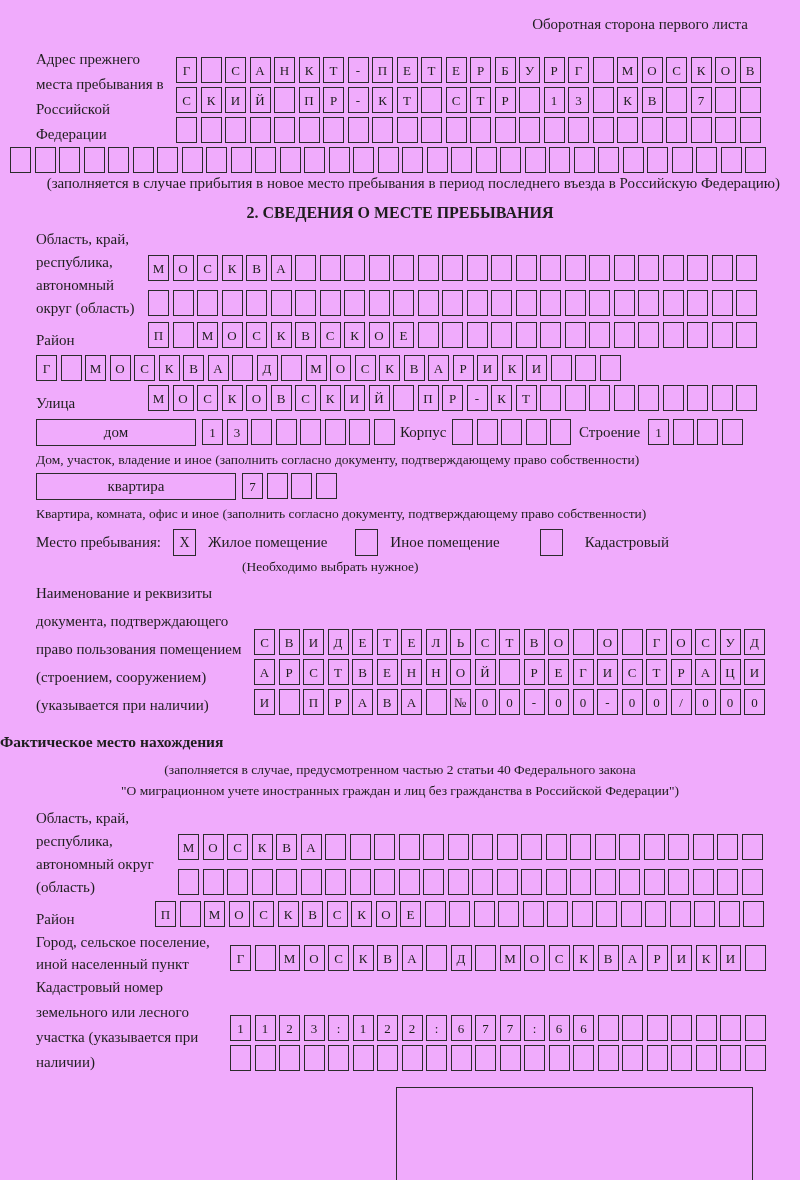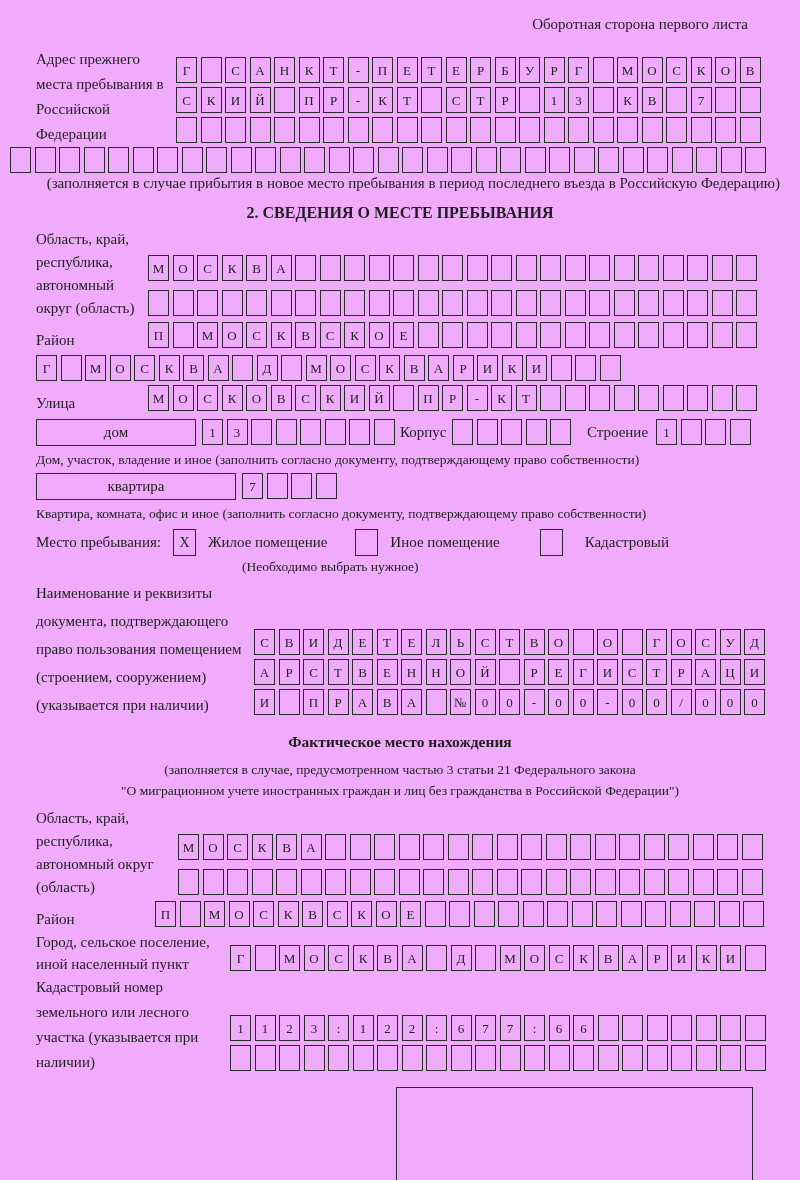--- a/index.html
+++ b/index.html
@@ -27,21 +27,21 @@
     border:1.5px solid #2b2b2b;
     margin-right:3.5px;
     display:inline-flex;align-items:center;justify-content:center;
     font-size:13px;line-height:1;
     flex-shrink:0;
   }
   .gap5{height:5px;}
   .note{font-size:15px;text-align:right;margin:1px 20px 12px 20px;line-height:18px;}
   .note-left{font-size:13.5px;text-align:left;margin:1px 0 3px 36px;line-height:18px;}
   .sec-title{font-weight:bold;font-size:16px;text-align:center;margin:8px 0 6px 0;}
-  .sub-title{font-weight:bold;font-size:15.5px;text-align:center;margin:14px 0 8px 0;}
+  .sub-title{font-weight:bold;font-size:15.5px;text-align:left;margin:14px 0 8px 0;}
   .fullrow{margin:0 0 0 10px;}
   
   .boxrow{display:flex;align-items:flex-start;margin:4px 0 2px 36px;}
   .labelbox{
     box-sizing:border-box;
     border:1.5px solid #2b2b2b;
     height:27px;
     display:flex;align-items:center;justify-content:center;
     font-size:15px;flex-shrink:0;
   }
@@ -362,21 +362,21 @@
         <span class="cell"></span>
       </div>
     <div class="inline-label" style="margin:0 6px 0 2px;">Корпус</div>
     <div class="cellrow">
         <span class="cell"></span>
         <span class="cell"></span>
         <span class="cell"></span>
         <span class="cell"></span>
         <span class="cell"></span>
       </div>
-    <div class="inline-label" style="margin:0 8px 0 12px;">Строение</div>
+    <div class="inline-label" style="margin:0 8px 0 4px;">Строение</div>
     <div class="cellrow">
         <span class="cell">1</span>
         <span class="cell"></span>
         <span class="cell"></span>
         <span class="cell"></span>
       </div>
   </div>
   <div class="note-left">Дом, участок, владение и иное (заполнить согласно документу, подтверждающему право собственности)</div>
 
   <div class="boxrow">
@@ -470,21 +470,21 @@
           <span class="cell">0</span>
           <span class="cell">/</span>
           <span class="cell">0</span>
           <span class="cell">0</span>
           <span class="cell">0</span>
         </div>
     </div>
   </div>
 
   <div class="sub-title">Фактическое место нахождения</div>
-  <div class="fact-note">(заполняется в случае, предусмотренном частью 3 статьи 21 Федерального закона</div>
+  <div class="fact-note">(заполняется в случае, предусмотренном частью 2 статьи 40 Федерального закона</div>
   <div class="fact-note" style="margin-bottom:6px;">"О миграционном учете иностранных граждан и лиц без гражданства в Российской Федерации")</div>
 
   <div class="frow">
     <div class="flabel w142">Область, край, республика, автономный округ (область)</div>
     <div class="cellcol" style="margin-top:3px;">
       <div class="cellrow">
           <span class="cell">М</span>
           <span class="cell">О</span>
           <span class="cell">С</span>
           <span class="cell">К</span>

